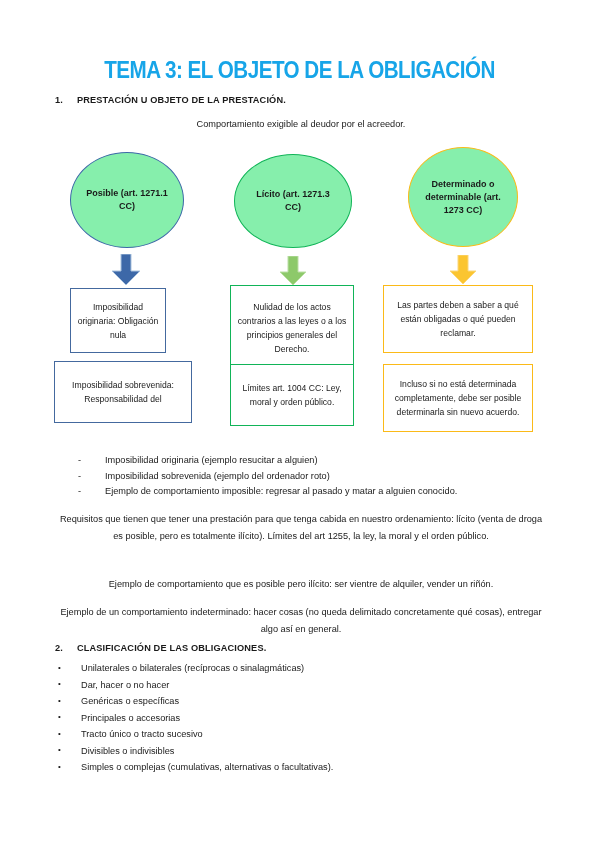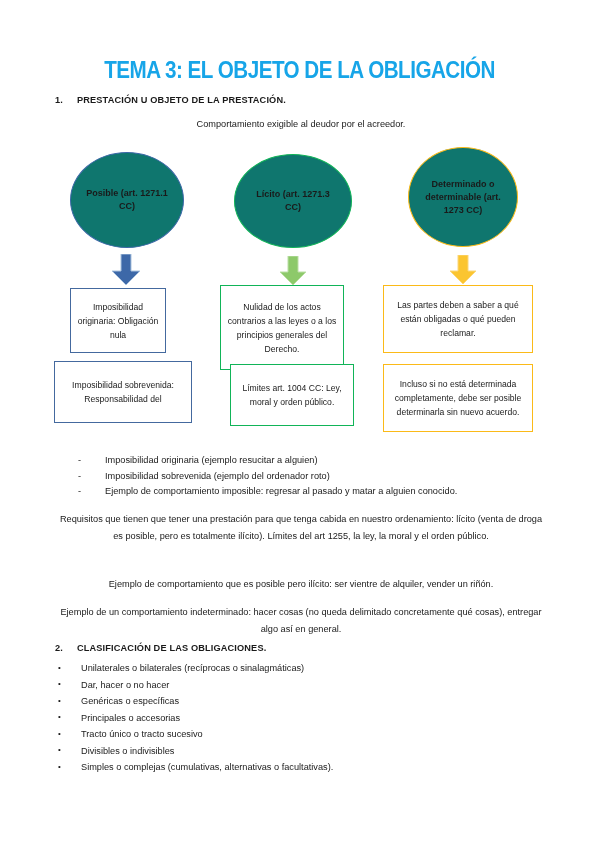--- a/index.html
+++ b/index.html
@@ -58,21 +58,21 @@
     line-height: 17px;
     text-align: center;
   }
 
   
   .diagram { position: absolute; left: 0; top: 0; width: 599px; height: 440px; }
 
   .ellipse {
     position: absolute;
     border-radius: 50%;
-    background: #0f766e;
+    background: #86efac;
     display: flex;
     align-items: center;
     justify-content: center;
     text-align: center;
     font-size: 9px;
     line-height: 13px;
     font-weight: bold;
     box-sizing: border-box;
   }
   .ellipse span { display: block; padding: 0 12px; }
@@ -152,21 +152,21 @@
     </div>
 
     <div class="ellipse ell-green" style="left:234px; top:154px; width:118px; height:94px;">
       <span>Lícito (art. 1271.3 CC)</span>
     </div>
     <div class="arrow" style="left:278px; top:256px;">
       <svg width="30" height="30" viewBox="0 0 30 30" xmlns="http://www.w3.org/2000/svg">
         <polygon points="10,0 20,0 20,16 28,16 15,29 2,16 10,16" fill="#8DC96A" stroke="#BBDFA5" stroke-width="1"></polygon>
       </svg>
     </div>
-    <div class="box box-green" style="left:220px; top:285px; width:124px; height:85px;">
+    <div class="box box-green" style="left:230px; top:285px; width:124px; height:85px;">
       <span>Nulidad de los actos contrarios a las leyes o a los principios generales del Derecho.</span>
     </div>
     <div class="box box-green" style="left:230px; top:364px; width:124px; height:62px;">
       <span>Límites art. 1004 CC: Ley, moral y orden público.</span>
     </div>
 
     <div class="ellipse ell-orange" style="left:408px; top:147px; width:110px; height:100px;">
       <span>Determinado o determinable (art. 1273 CC)</span>
     </div>
     <div class="arrow" style="left:448px; top:255px;">

